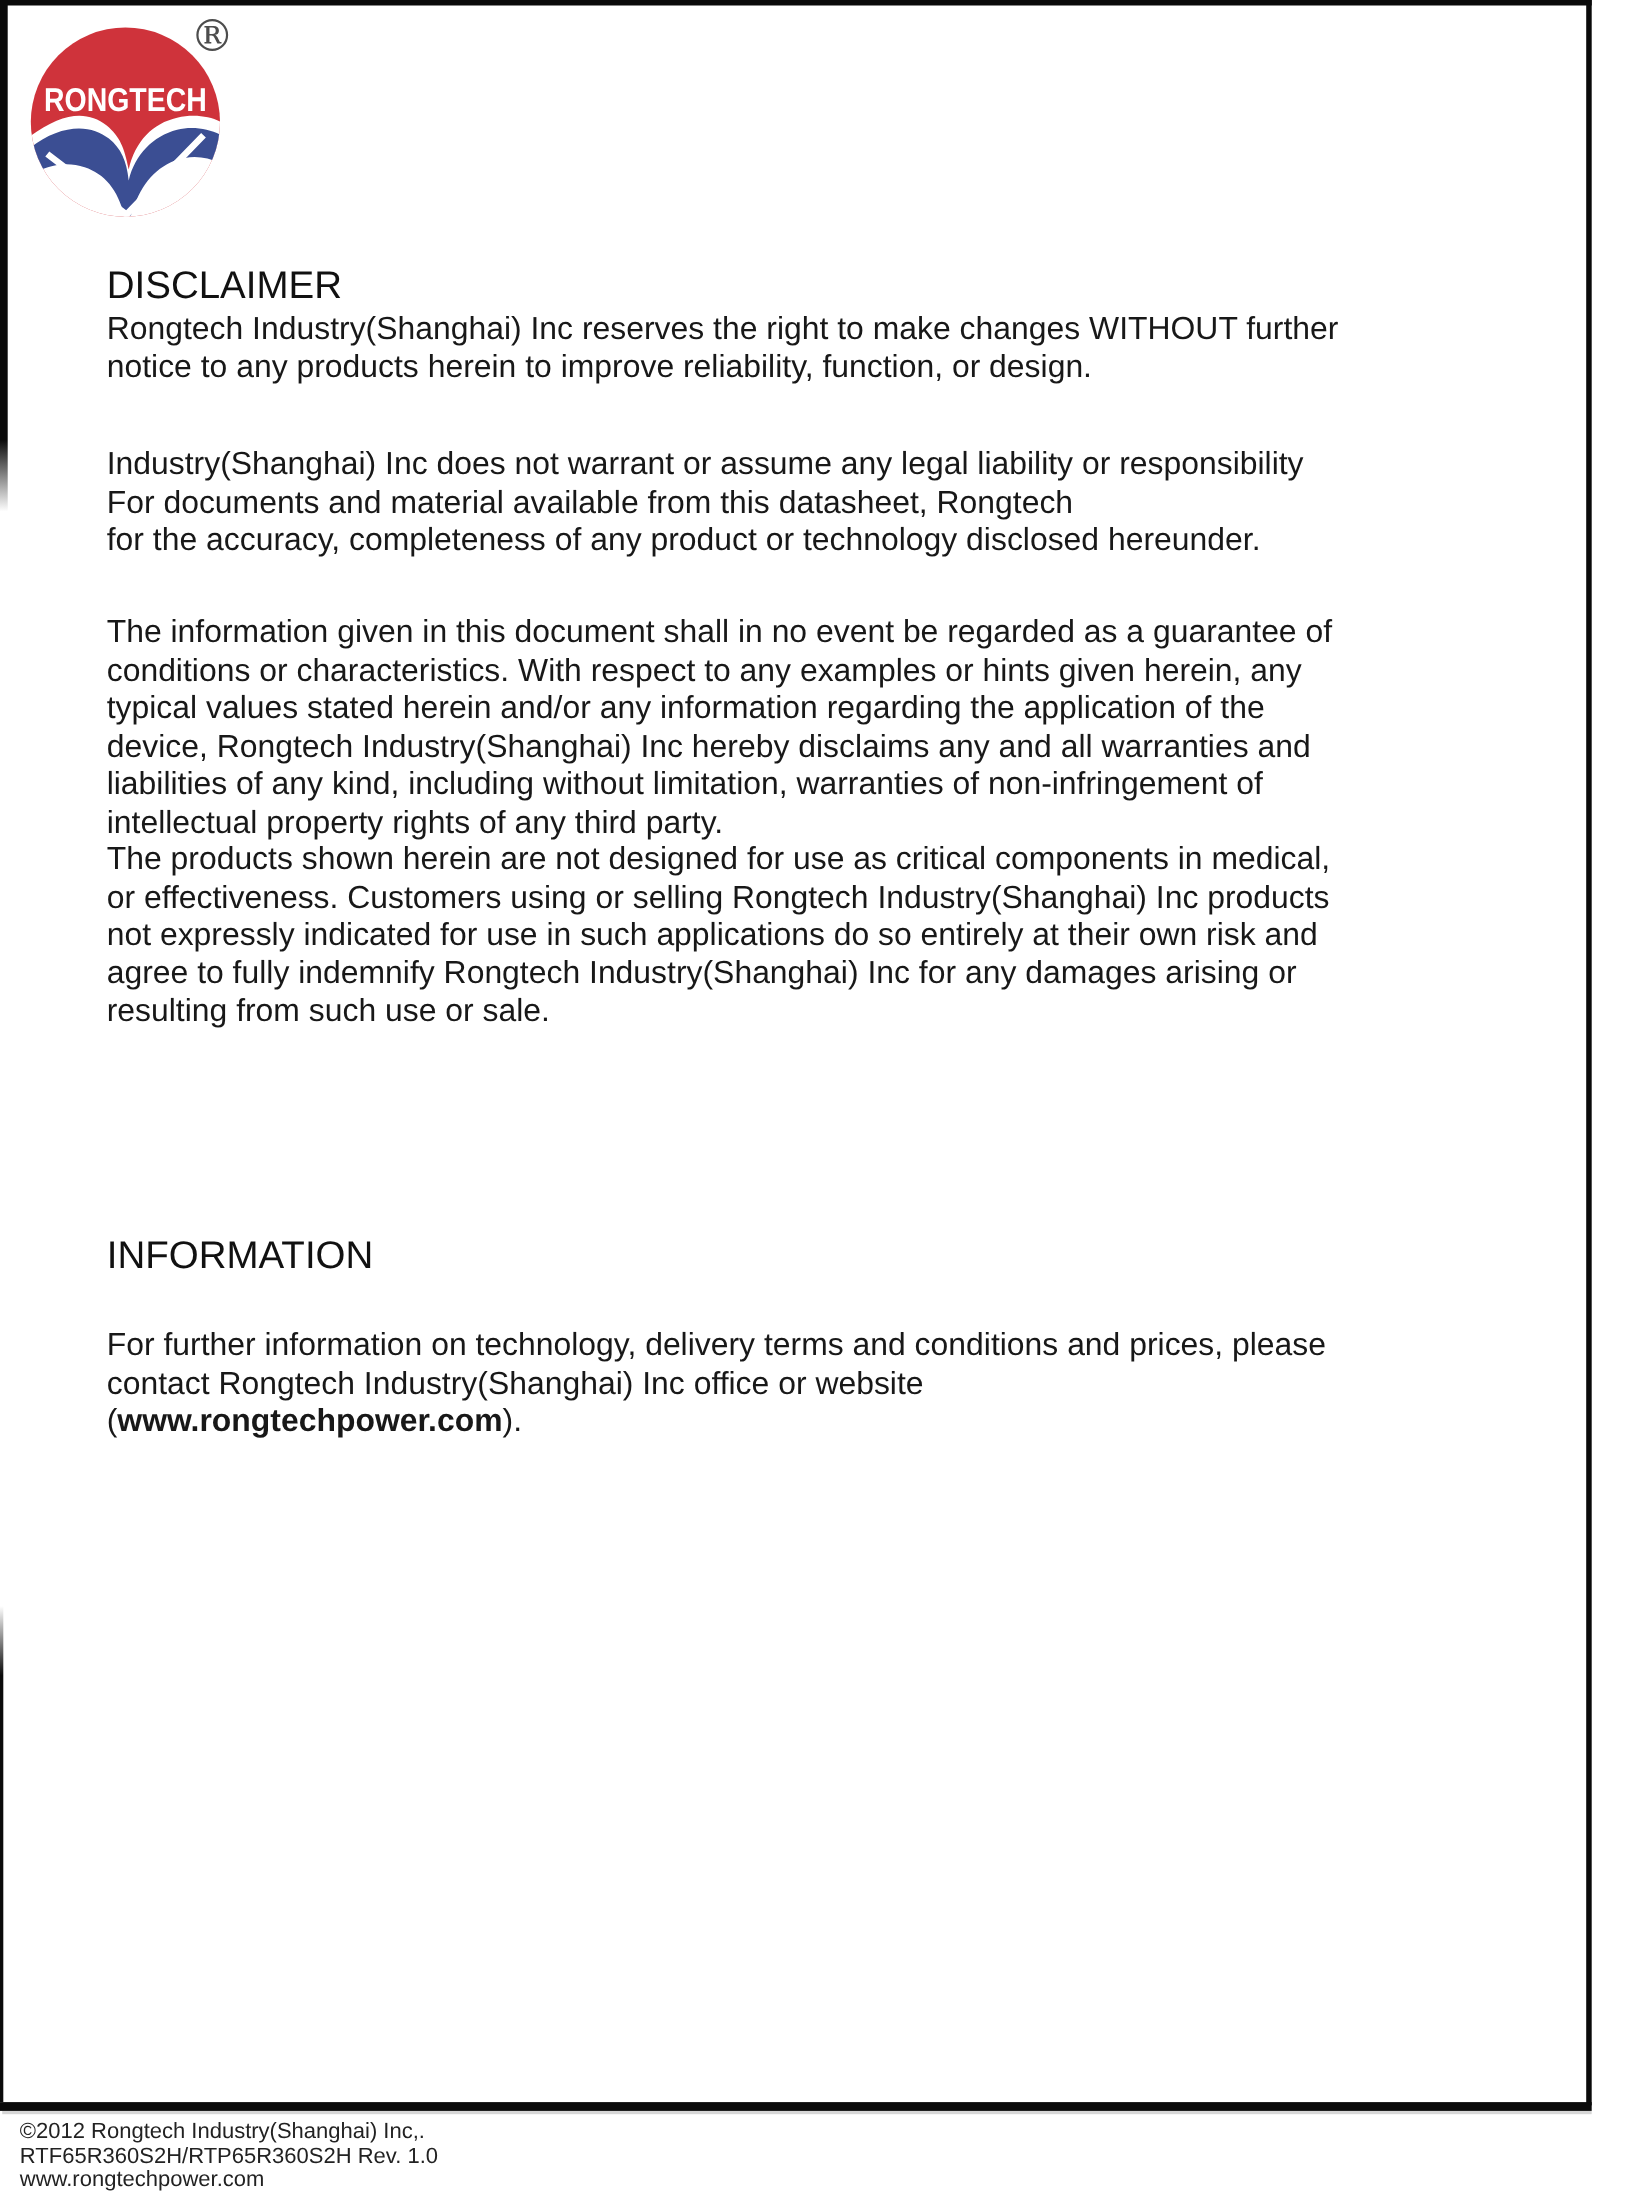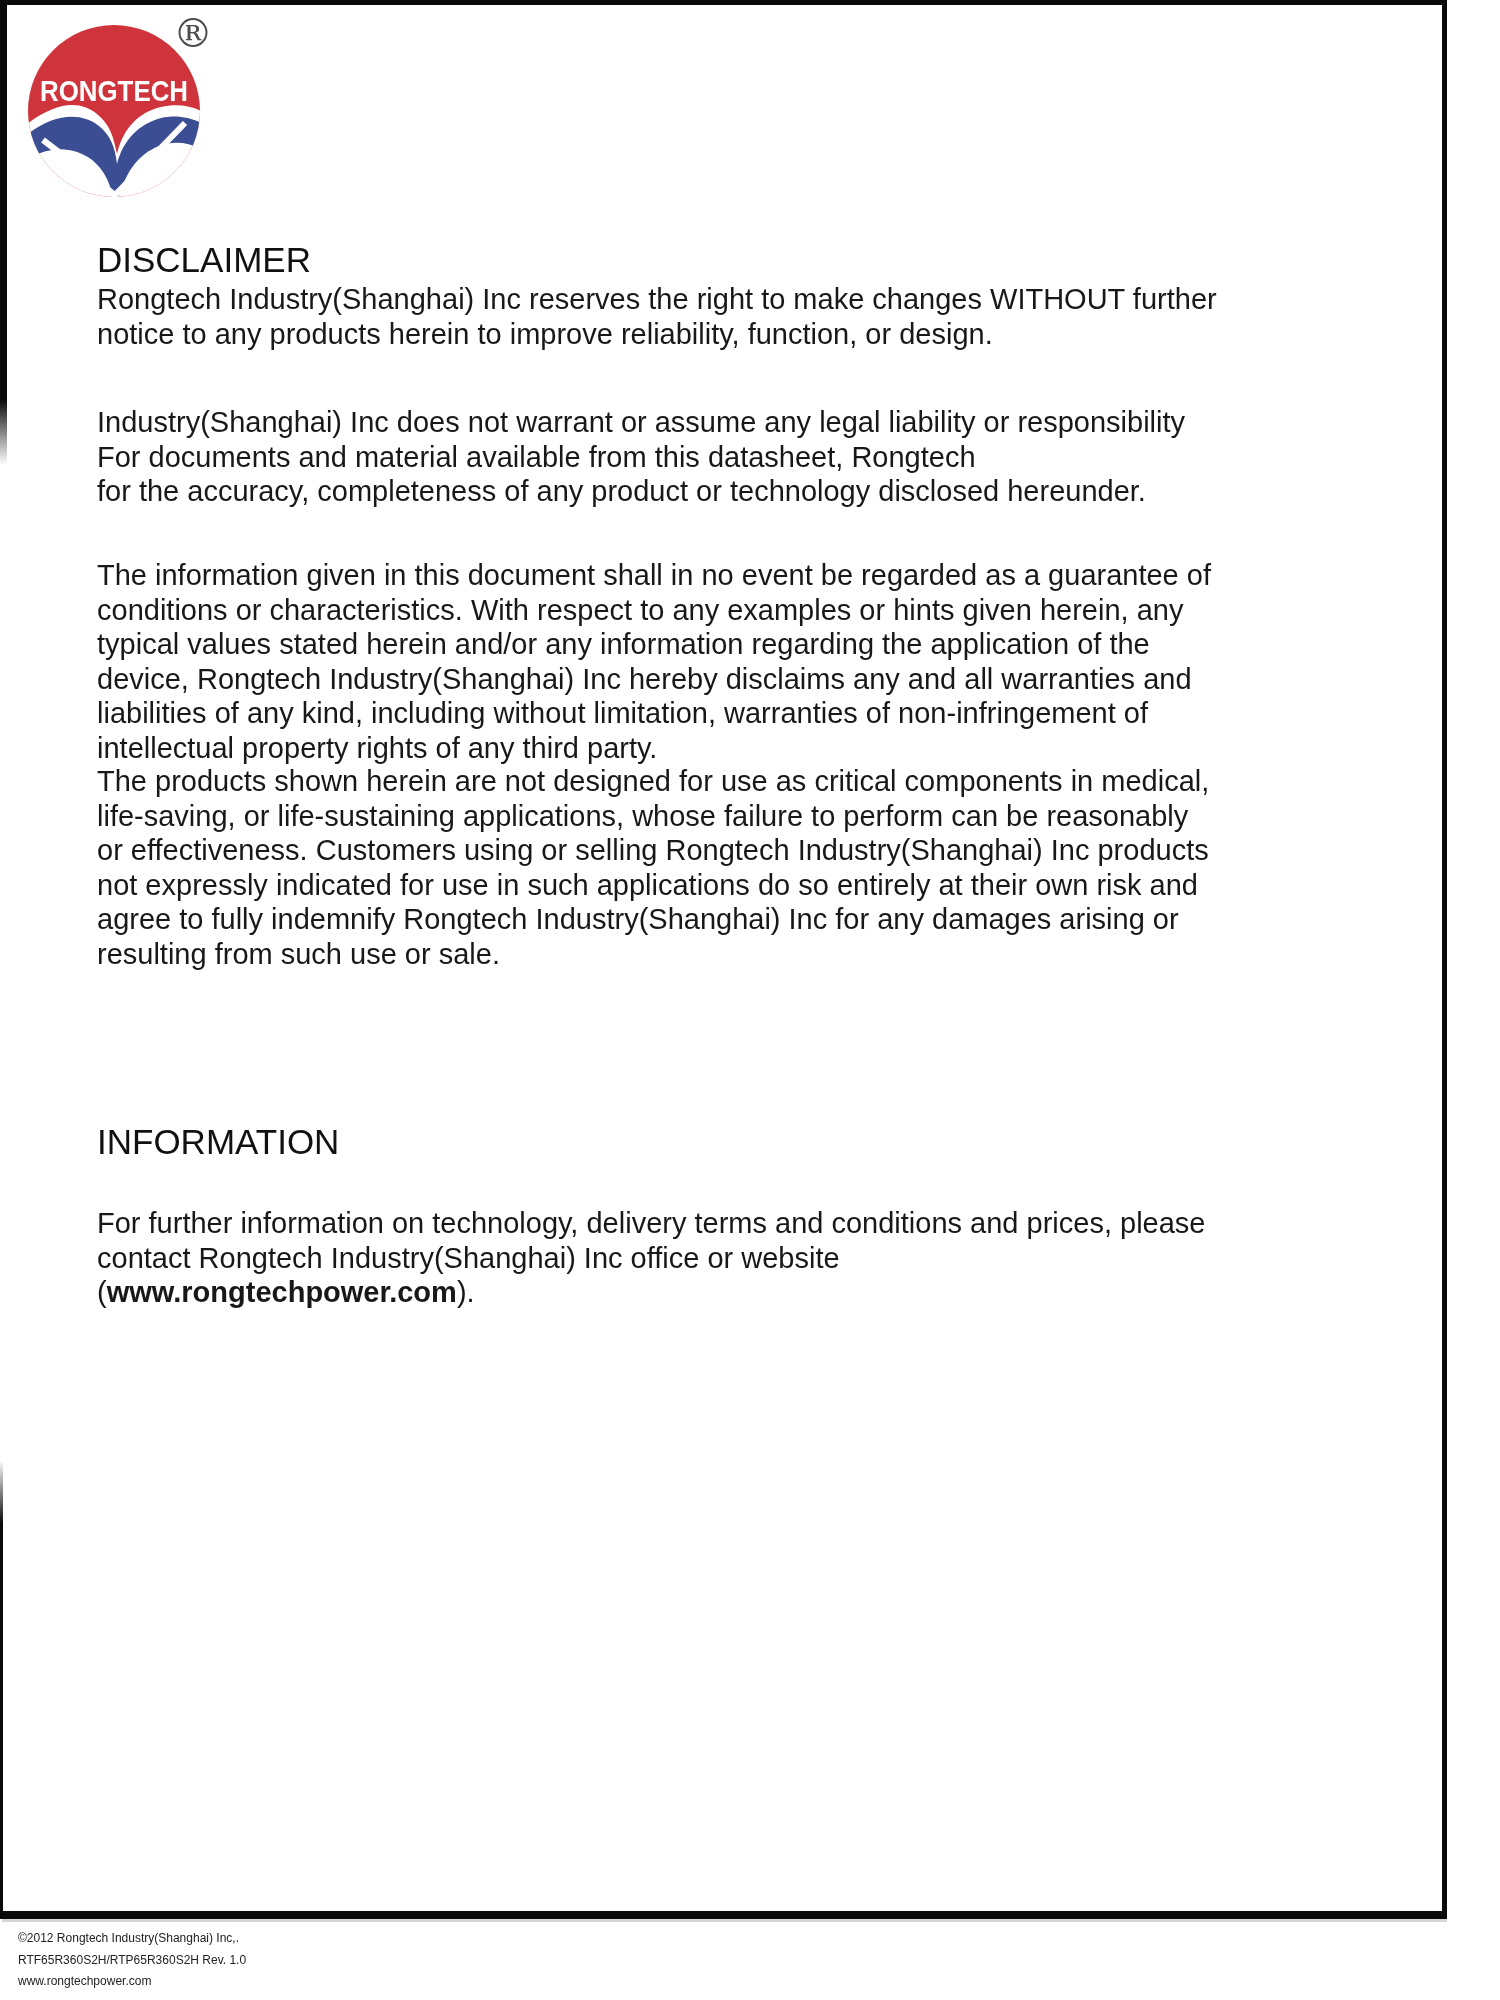--- a/index.html
+++ b/index.html
@@ -28,21 +28,21 @@
   .para .ln{white-space:nowrap;}
   .h-disclaimer{left:97px;top:240px;}
   .p1{left:97px;top:282px;}
   .p2{left:97px;top:405px;}
   .p3{left:97px;top:558px;}
   .p4{left:97px;top:764px;}
   .h-information{left:97px;top:1122px;}
   .p-info{left:97px;top:1164px;margin-top:42px;}
   .bold{font-weight:bold;}
   
-  .footer{left:18px;top:1928px;font-size:12px;line-height:21.5px;color:#222;}
+  .footer{left:18px;top:1928px;font-size:20px;line-height:21.5px;color:#222;}
   .footer .ln{white-space:nowrap;}
 </style>
 </head>
 <body>
 
 <div class="abs frame-top"></div>
 <div class="abs frame-right"></div>
 <div class="abs frame-bottom"></div>
 <div class="abs frame-bottom-shadow"></div>
 <div class="abs frame-left-a"></div>
@@ -88,21 +88,20 @@
   <div class="ln">The information given in this document shall in no event be regarded as a guarantee of</div>
   <div class="ln">conditions or characteristics. With respect to any examples or hints given herein, any</div>
   <div class="ln">typical values stated herein and/or any information regarding the application of the</div>
   <div class="ln">device, Rongtech Industry(Shanghai) Inc hereby disclaims any and all warranties and</div>
   <div class="ln">liabilities of any kind, including without limitation, warranties of non-infringement of</div>
   <div class="ln">intellectual property rights of any third party.</div>
 </div>
 
 <div class="abs para p4">
   <div class="ln">The products shown herein are not designed for use as critical components in medical,</div>
-  <div class="ln">life-saving, or life-sustaining applications, whose failure to perform can be reasonably</div>
   <div class="ln">or effectiveness. Customers using or selling Rongtech Industry(Shanghai) Inc products</div>
   <div class="ln">not expressly indicated for use in such applications do so entirely at their own risk and</div>
   <div class="ln">agree to fully indemnify Rongtech Industry(Shanghai) Inc for any damages arising or</div>
   <div class="ln">resulting from such use or sale.</div>
 </div>
 
 <div class="abs heading h-information">INFORMATION</div>
 
 <div class="abs para p-info">
   <div class="ln">For further information on technology, delivery terms and conditions and prices, please</div>

